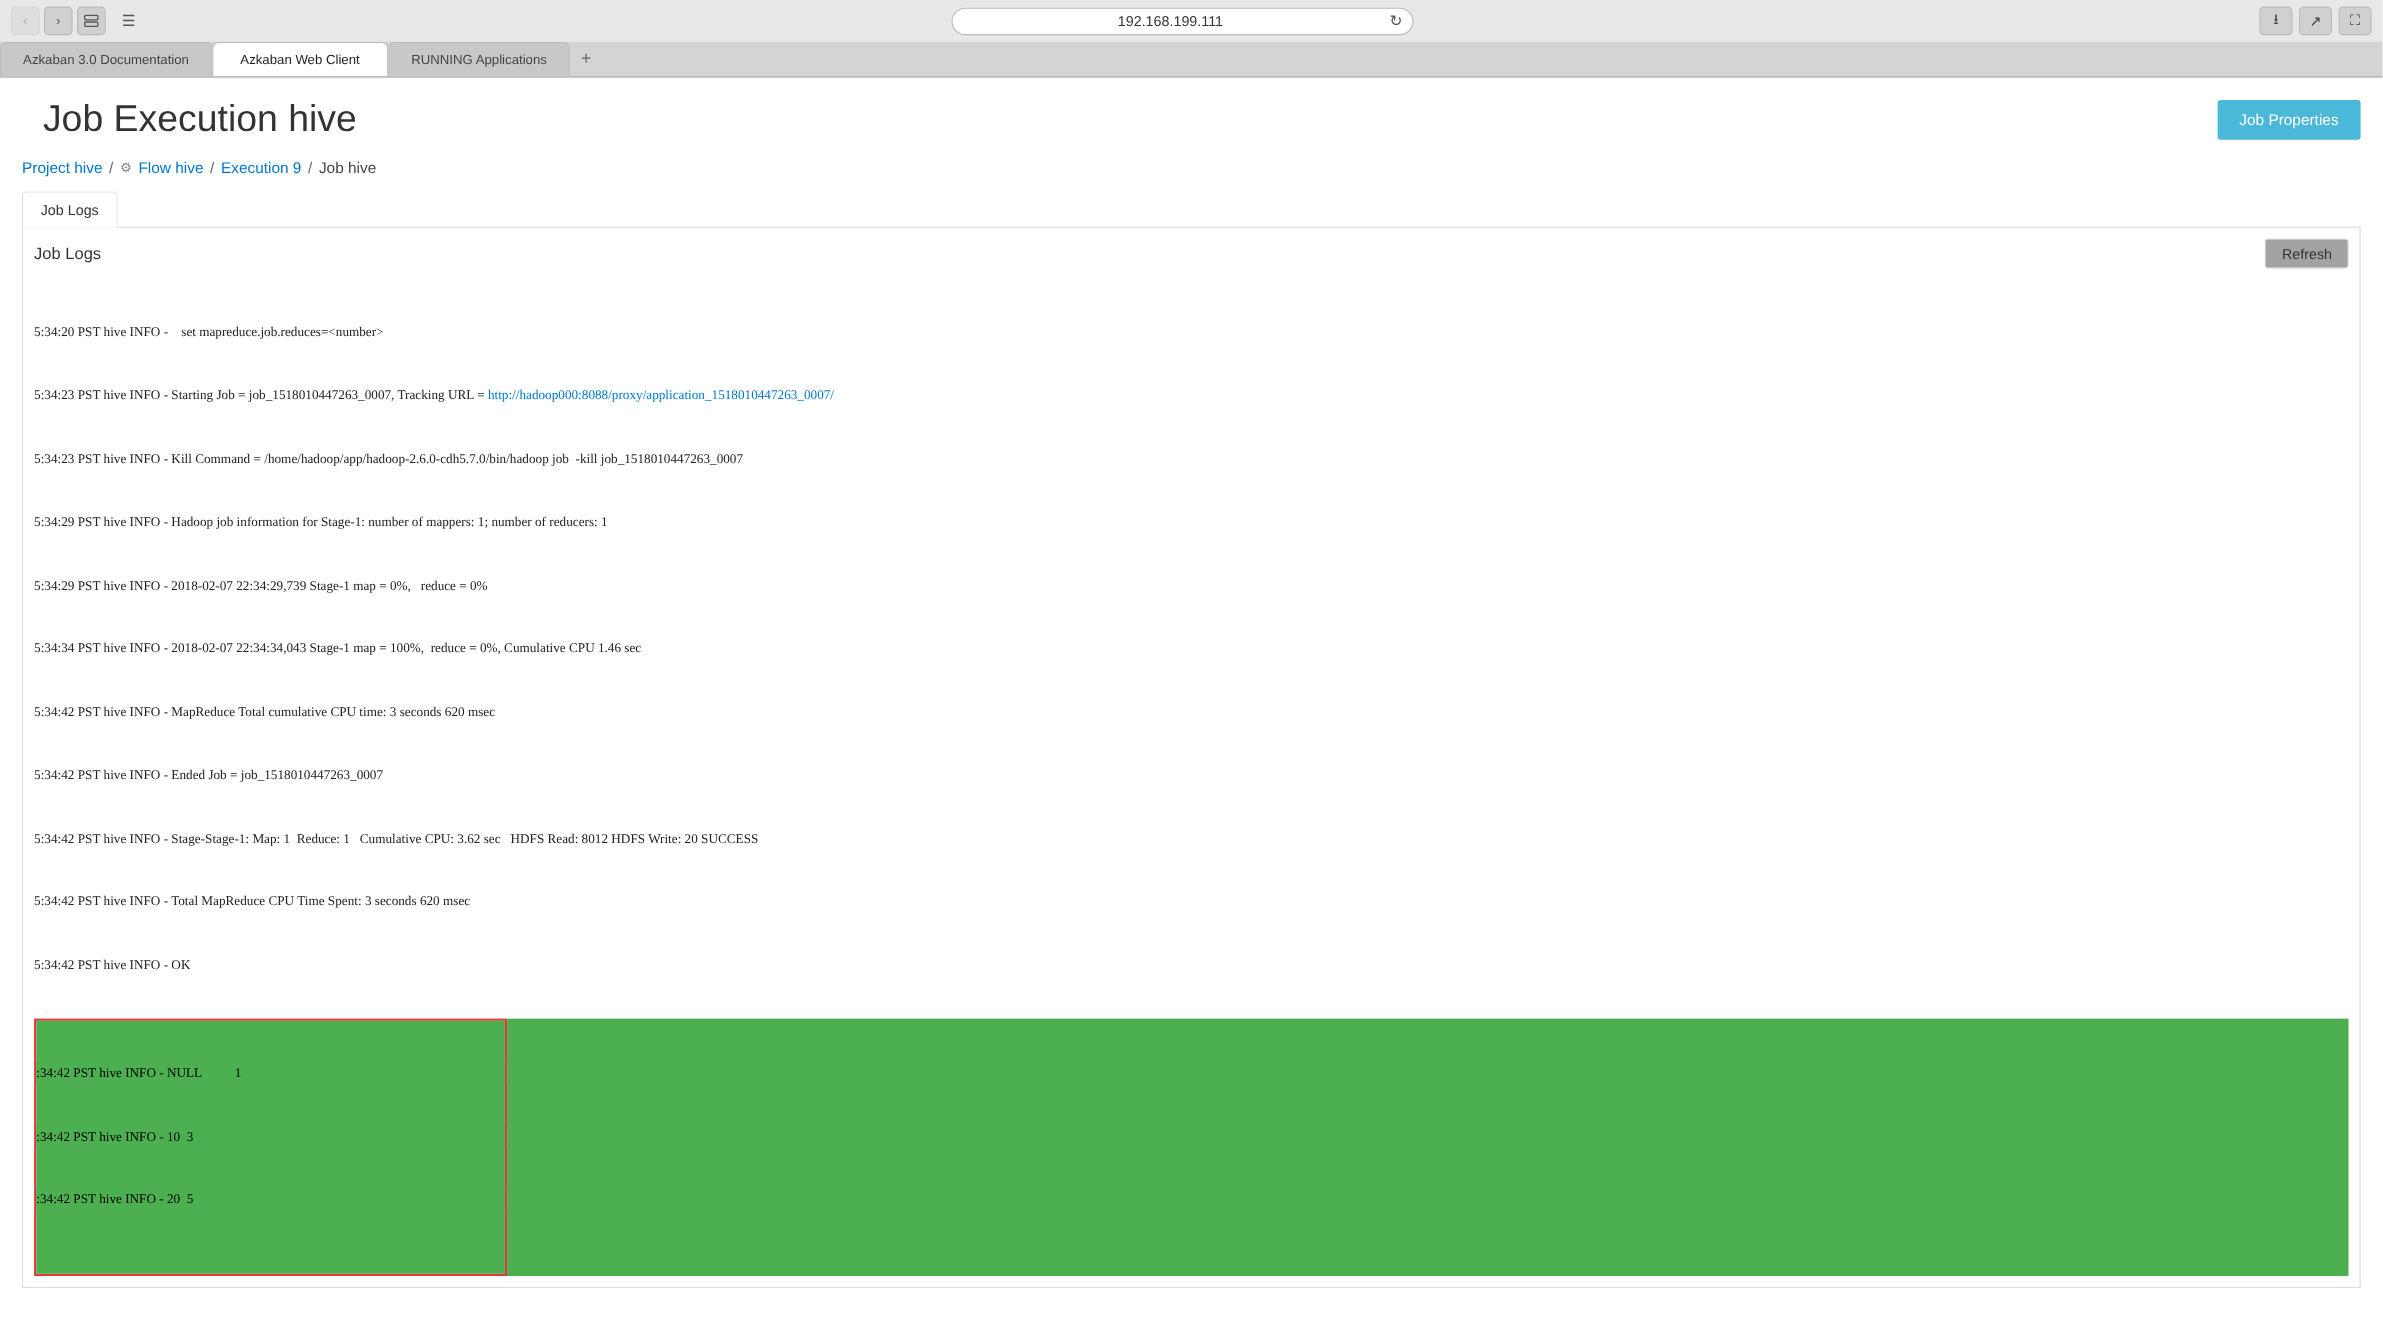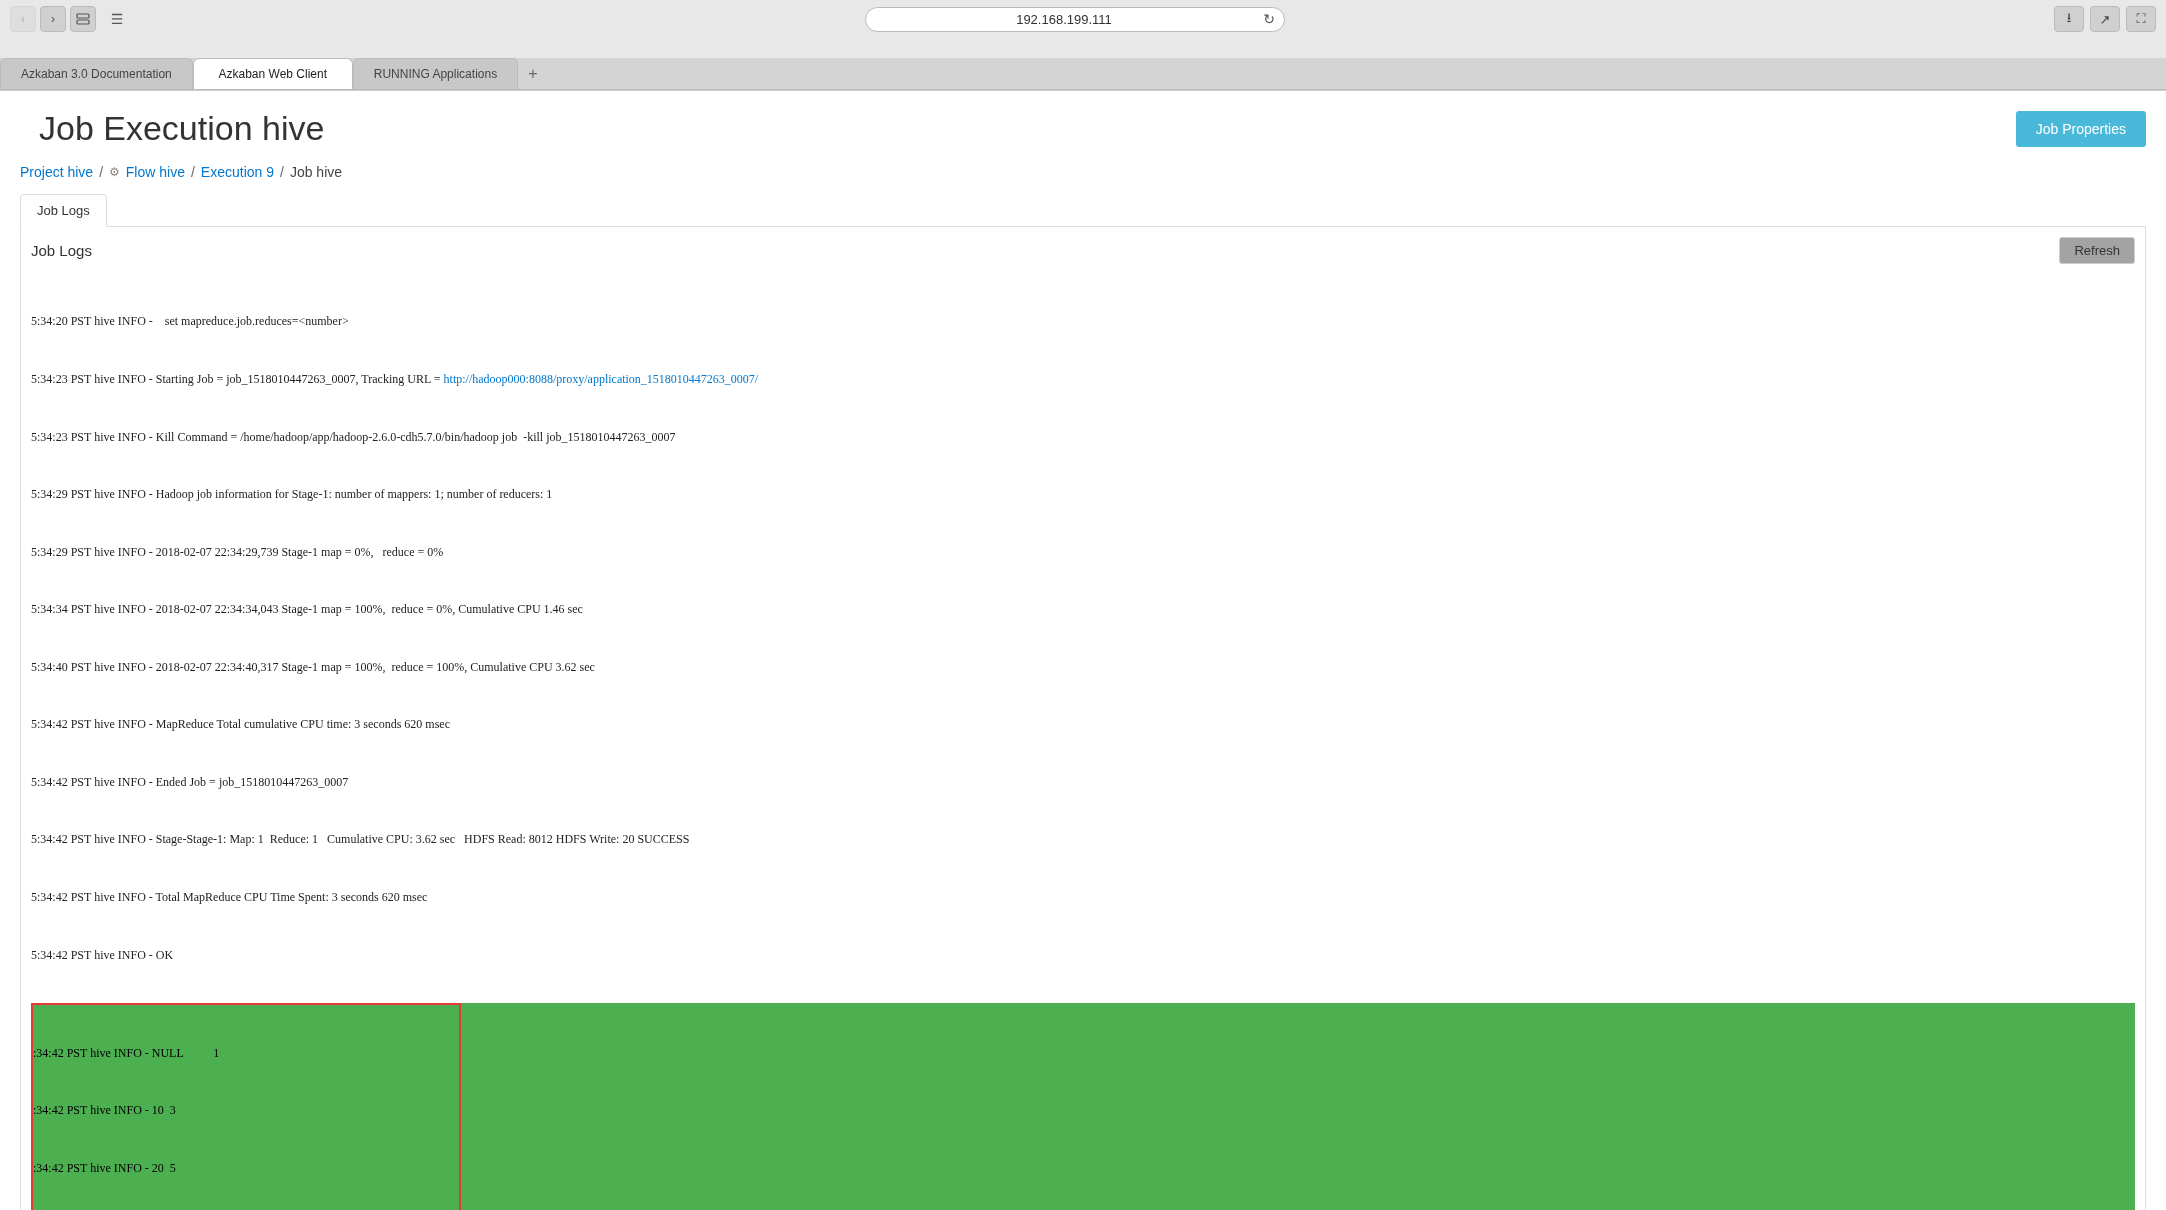--- a/index.html
+++ b/index.html
@@ -77,21 +77,20 @@
       display: flex; align-items: center; justify-content: center;
       font-size: 13px; color: #444;
     }
 
     
     .browser-tabs {
       display: flex;
       background: #d4d4d4;
       border-bottom: 1px solid #bbb;
       align-items: flex-end;
-      margin-top: 20px;
     }
     .browser-tab {
       padding: 8px 20px;
       font-size: 12px;
       color: #444;
       background: #c8c8c8;
       border: 1px solid #bbb;
       border-bottom: none;
       border-radius: 6px 6px 0 0;
       cursor: pointer;
@@ -284,21 +283,20 @@
       <button class="refresh-btn">Refresh</button>
     </div>
 
     <div class="log-content">
       <span class="log-line">5:34:20 PST hive INFO -    set mapreduce.job.reduces=&lt;number&gt;</span>
       <span class="log-line">5:34:23 PST hive INFO - Starting Job = job_1518010447263_0007, Tracking URL = <a href="#">http://hadoop000:8088/proxy/application_1518010447263_0007/</a></span>
       <span class="log-line">5:34:23 PST hive INFO - Kill Command = /home/hadoop/app/hadoop-2.6.0-cdh5.7.0/bin/hadoop job  -kill job_1518010447263_0007</span>
       <span class="log-line">5:34:29 PST hive INFO - Hadoop job information for Stage-1: number of mappers: 1; number of reducers: 1</span>
       <span class="log-line">5:34:29 PST hive INFO - 2018-02-07 22:34:29,739 Stage-1 map = 0%,   reduce = 0%</span>
       <span class="log-line">5:34:34 PST hive INFO - 2018-02-07 22:34:34,043 Stage-1 map = 100%,  reduce = 0%, Cumulative CPU 1.46 sec</span>
-      <span class="log-line">5:34:40 PST hive INFO - 2018-02-07 22:34:40,317 Stage-1 map = 100%,  reduce = 100%, Cumulative CPU 3.62 sec</span>
       <span class="log-line">5:34:42 PST hive INFO - MapReduce Total cumulative CPU time: 3 seconds 620 msec</span>
       <span class="log-line">5:34:42 PST hive INFO - Ended Job = job_1518010447263_0007</span>
       <span class="log-line">5:34:42 PST hive INFO - Stage-Stage-1: Map: 1  Reduce: 1   Cumulative CPU: 3.62 sec   HDFS Read: 8012 HDFS Write: 20 SUCCESS</span>
       <span class="log-line">5:34:42 PST hive INFO - Total MapReduce CPU Time Spent: 3 seconds 620 msec</span>
       <span class="log-line">5:34:42 PST hive INFO - OK</span>
     </div>
 
     <div style="display:flex; align-items:stretch; margin: 0;">
       <div style="border: 2.5px solid #e53935; display: inline-block; min-width: 430px;">
         <div class="log-content" style="background:#4caf50; padding:0;">

